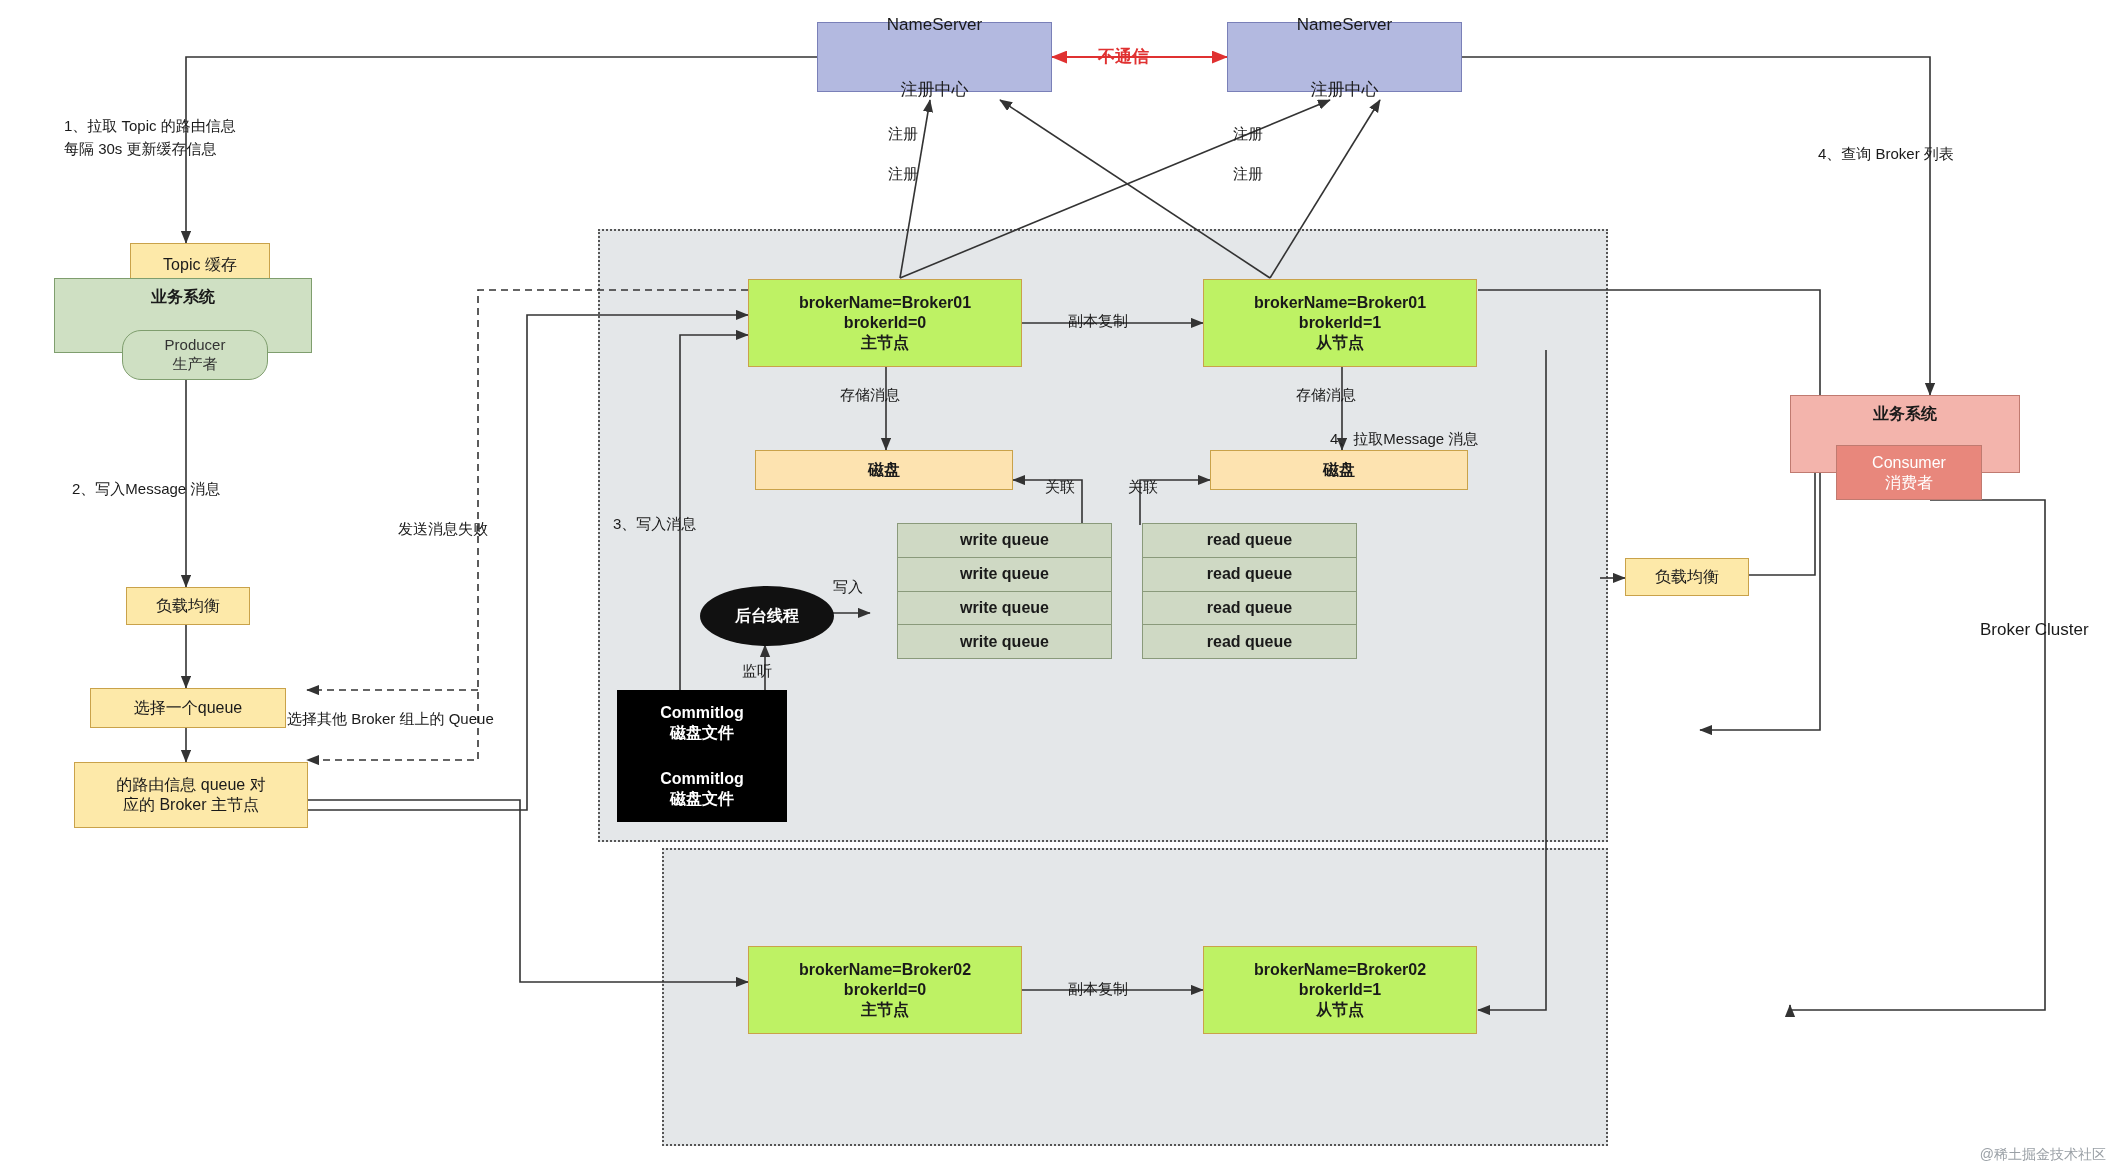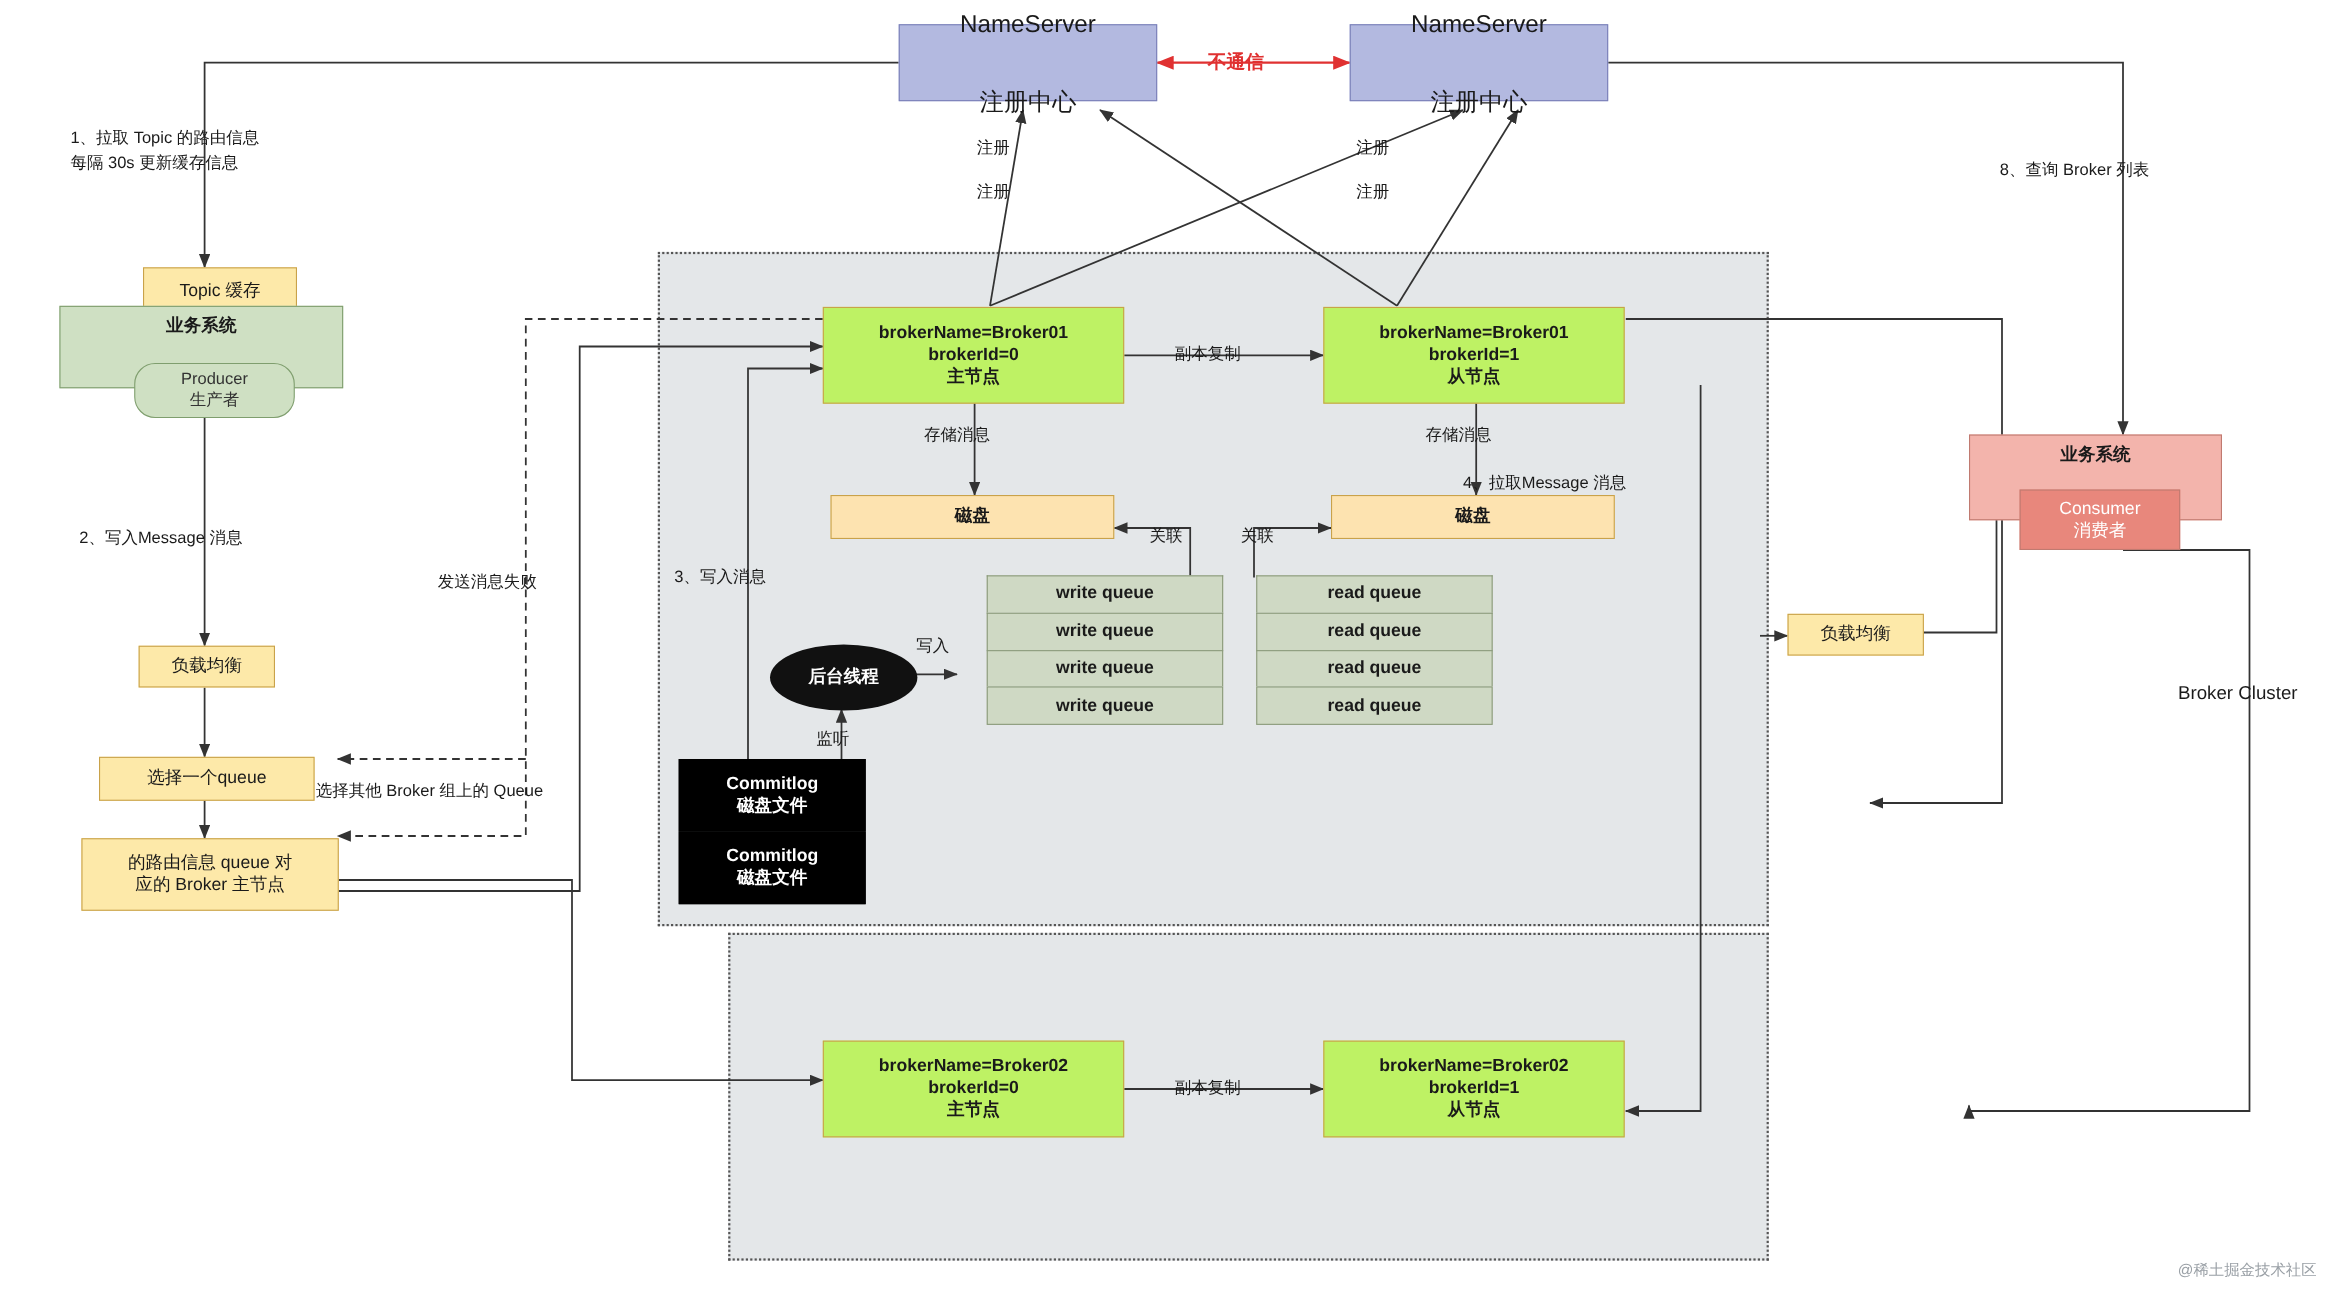--- a/index.html
+++ b/index.html
@@ -5,21 +5,21 @@
   html,body{margin:0;padding:0;}
   body{
     width:2120px;height:1172px;background:#ffffff;
     font-family:"Liberation Sans","DejaVu Sans",sans-serif;
     position:relative;overflow:hidden;
   }
   #canvas{position:absolute;left:0;top:0;width:2120px;height:1172px;}
   svg#edges{position:absolute;left:0;top:0;width:2120px;height:1172px;pointer-events:none;}
   .node{position:absolute;box-sizing:border-box;display:flex;flex-direction:column;
         align-items:center;justify-content:center;text-align:center;line-height:1.25;}
-  .ns{background:#b3b9e0;border:1px solid #7a80b8;color:#1a1a1a;font-size:22px;gap:44px;}
+  .ns{background:#b3b9e0;border:1px solid #7a80b8;color:#1a1a1a;font-size:17px;gap:44px;}
   .broker{background:#bef264;border:1px solid #c9a24a;color:#1a1a1a;font-size:16px;font-weight:bold;}
   .yellowbox{background:#fde9a9;border:1px solid #c9a24a;color:#1a1a1a;font-size:16px;}
   .disk{background:#fde3b0;border:1px solid #c9a24a;color:#1a1a1a;font-size:16px;font-weight:bold;}
   .greenbox{background:#cfe0c3;border:1px solid #7f9e6e;color:#1a1a1a;font-size:16px;font-weight:bold;}
   .queue{background:#cfd9c4;border:1px solid #8a9a7b;color:#1a1a1a;font-size:16px;font-weight:bold;}
   .commitlog{background:#000000;border:1px solid #000;color:#ffffff;font-size:16px;font-weight:bold;}
   .redbox{background:#f3b4ac;border:1px solid #c07a70;color:#1a1a1a;font-size:16px;font-weight:bold;}
   .consumer{background:#e8877c;border:1px solid #c07a70;color:#ffffff;font-size:16px;}
   .producer{background:#cfe0c3;border:1px solid #7f9e6e;color:#333;font-size:15px;}
   .ellipse{background:#111111;color:#fff;border-radius:50%;font-size:16px;font-weight:bold;}
@@ -217,21 +217,21 @@
     <div>消费者</div>
   </div>
   <div class="node yellowbox" style="left:1625px;top:558px;width:124px;height:38px;">
     <span>负载均衡</span>
   </div>
 
   <div class="label multiline" style="left:64px;top:115px;">1、拉取 Topic 的路由信息
 每隔 30s 更新缓存信息</div>
   <div class="label" style="left:72px;top:480px;">2、写入Message 消息</div>
   <div class="label" style="left:613px;top:515px;">3、写入消息</div>
-  <div class="label" style="left:1818px;top:145px;">8、查询 Broker 列表</div>
+  <div class="label" style="left:1818px;top:145px;">4、查询 Broker 列表</div>
   <div class="label" style="left:1330px;top:430px;">4、拉取Message 消息</div>
   <div class="label red" style="left:1098px;top:45px;font-size:17px;">不通信</div>
   <div class="label" style="left:888px;top:165px;">注册</div>
   <div class="label" style="left:1233px;top:125px;">注册</div>
   <div class="label" style="left:1233px;top:165px;">注册</div>
   <div class="label" style="left:888px;top:125px;">注册</div>
   <div class="label" style="left:1068px;top:312px;">副本复制</div>
   <div class="label" style="left:1068px;top:980px;">副本复制</div>
   <div class="label" style="left:840px;top:386px;">存储消息</div>
   <div class="label" style="left:1296px;top:386px;">存储消息</div>

